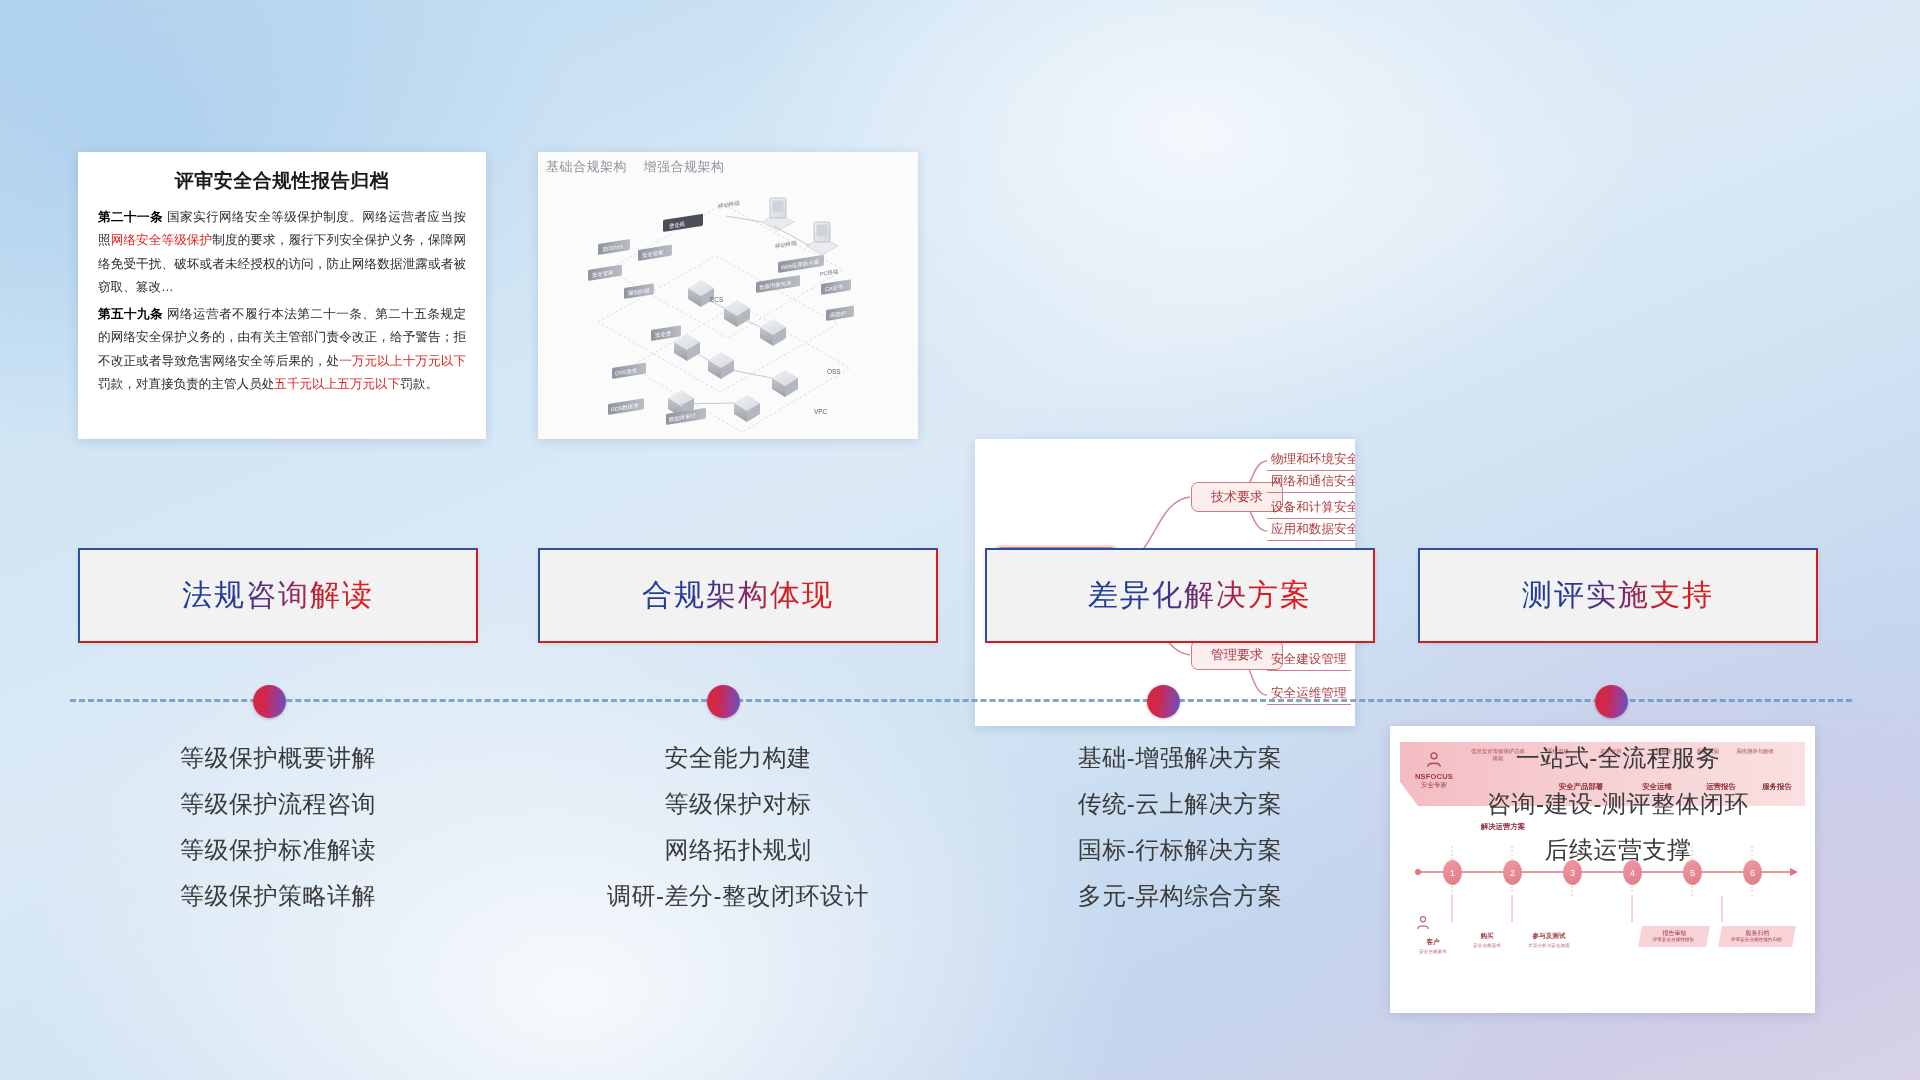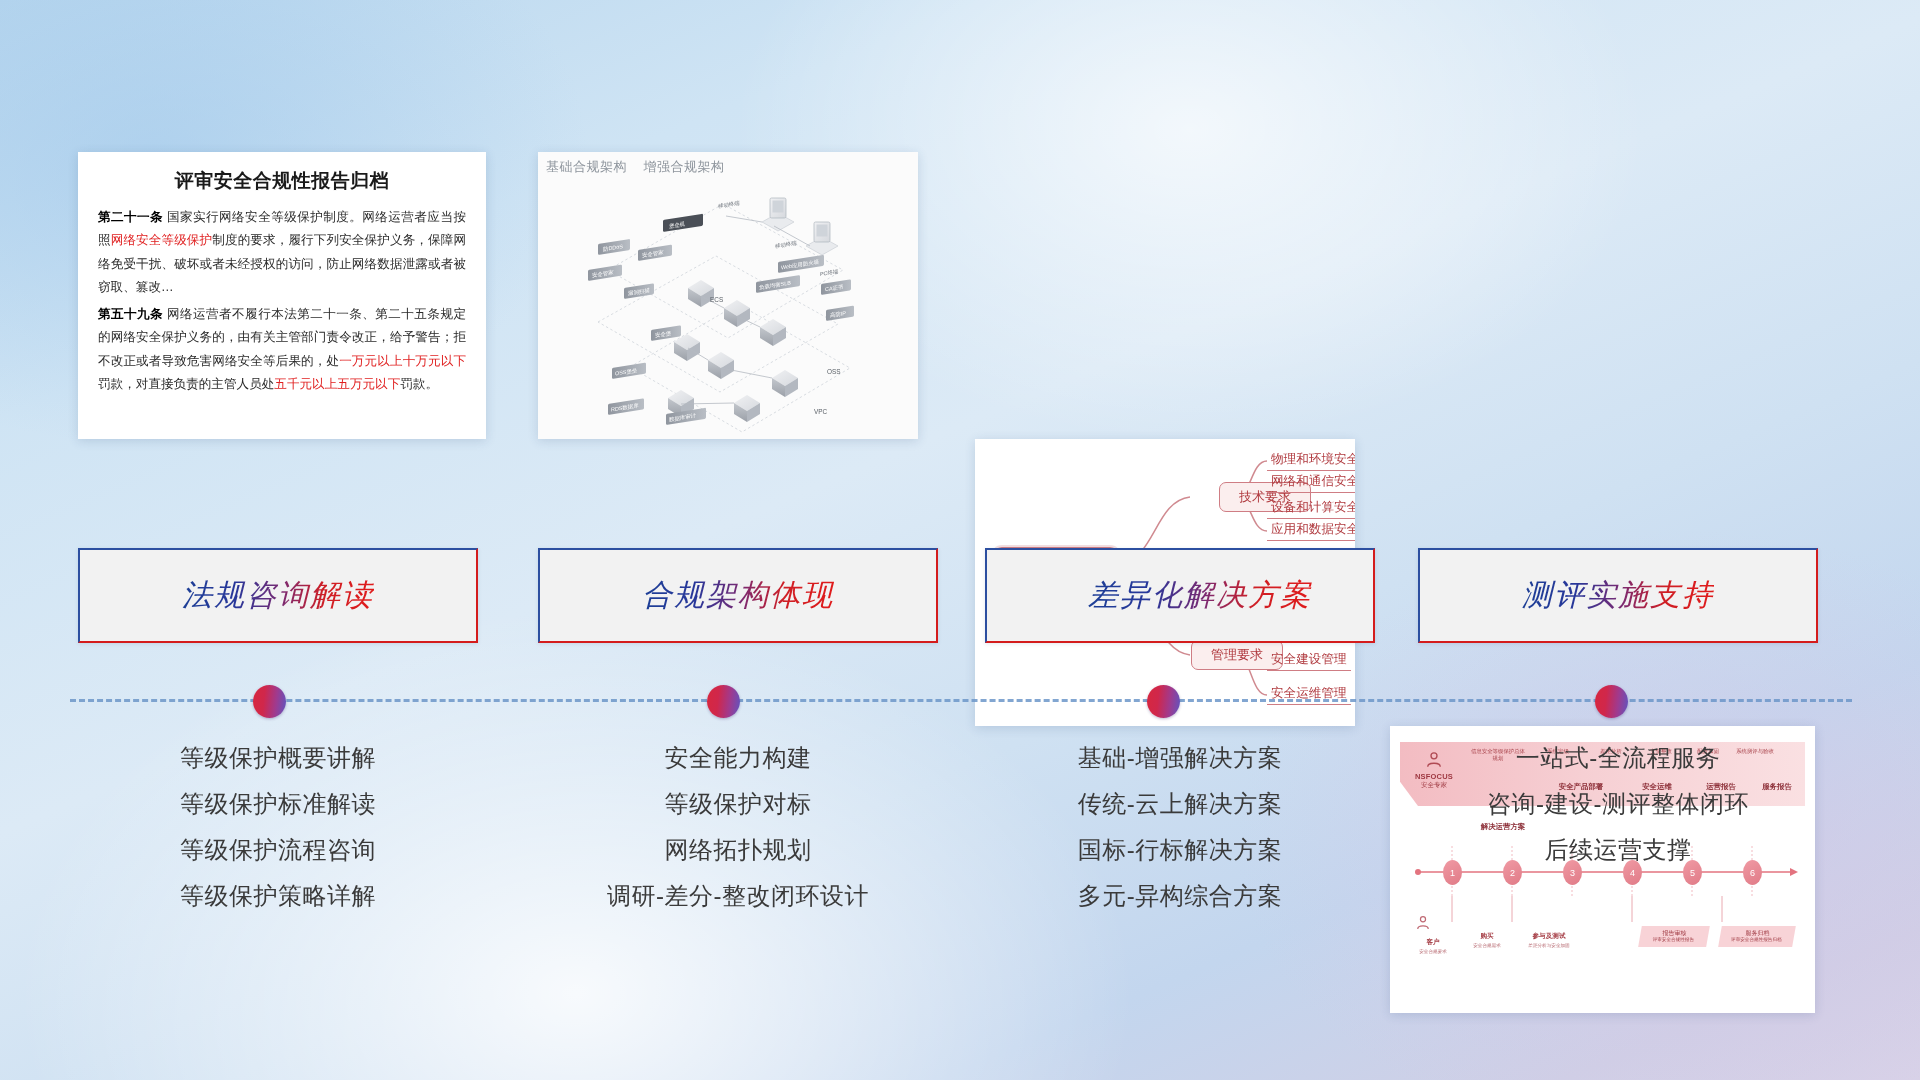--- a/index.html
+++ b/index.html
@@ -130,21 +130,21 @@
   .road-tag .sm { display:block; font-size: 4.6px; font-weight: normal; color:#b4636b; margin-top:2px; }
   .road-chip {
     position: absolute; background: #f8d3d7; color:#9e3841;
     font-size: 6px; padding: 3px 5px; text-align:center; line-height:1.4;
     transform: skewX(-10deg);
   }
   .road-chip span { display:block; transform: skewX(10deg); }
   .road-person { position: absolute; color:#c06a74; }
 
   
-  .banner-row { position: absolute; top: 548px; left: 0; width: 1920px; height: 100px; font-style: italic; }
+  .banner-row { position: absolute; top: 548px; left: 0; width: 1920px; height: 100px; }
   .banner {
     position: absolute; top: 0; height: 95px;
     background: #f2f2f2;
     border-top: 2px solid #2c4fa0;
     border-left: 2px solid #2c4fa0;
     border-right: 2px solid #d41c1c;
     border-bottom: 2px solid #d41c1c;
     display: flex; align-items: center; justify-content: center;
     box-shadow: 0 1px 4px rgba(40,70,120,0.12);
   }
@@ -391,21 +391,21 @@
         <path d="M262 216 C 276 216, 276 256, 292 256"></path>
       </g>
       <g fill="#ffffff" stroke="#cf7d84" stroke-width="1.2">
         <circle cx="265" cy="58" r="3.2"></circle>
         <circle cx="265" cy="216" r="3.2"></circle>
       </g>
     </svg>
 
     <div class="mnode root">等保2.0</div>
 
-    <div class="mnode branch" style="left:216px; top:43px;margin-left:28px;">技术要求</div>
+    <div class="mnode branch" style="left:216px; top:43px;">技术要求</div>
     <div class="mleaf" style="left:292px; top:12px;">物理和环境安全</div>
     <div class="mleaf" style="left:292px; top:34px;">网络和通信安全</div>
     <div class="mleaf" style="left:292px; top:60px;">设备和计算安全</div>
     <div class="mleaf" style="left:292px; top:82px;">应用和数据安全</div>
 
     <div class="mnode branch" style="left:216px; top:201px;">管理要求</div>
     <div class="mleaf" style="left:292px; top:142px;">安全策略和管理制度</div>
     <div class="mleaf" style="left:292px; top:178px;">安全管理机构和人员</div>
     <div class="mleaf" style="left:292px; top:212px;">安全建设管理</div>
     <div class="mleaf" style="left:292px; top:246px;">安全运维管理</div>
@@ -514,22 +514,22 @@
   <div class="tl-dot d1"></div>
   <div class="tl-dot d2"></div>
   <div class="tl-dot d3"></div>
   <div class="tl-dot d4"></div>
 </div>
 
 <div class="lists">
 
   <div class="list-col l1">
     <div class="list-item">等级保护概要讲解</div>
+    <div class="list-item">等级保护流程咨询</div>
     <div class="list-item">等级保护标准解读</div>
-    <div class="list-item">等级保护流程咨询</div>
     <div class="list-item">等级保护策略详解</div>
   </div>
 
   <div class="list-col l2">
     <div class="list-item">安全能力构建</div>
     <div class="list-item">等级保护对标</div>
     <div class="list-item">网络拓扑规划</div>
     <div class="list-item">调研-差分-整改闭环设计</div>
   </div>
 

